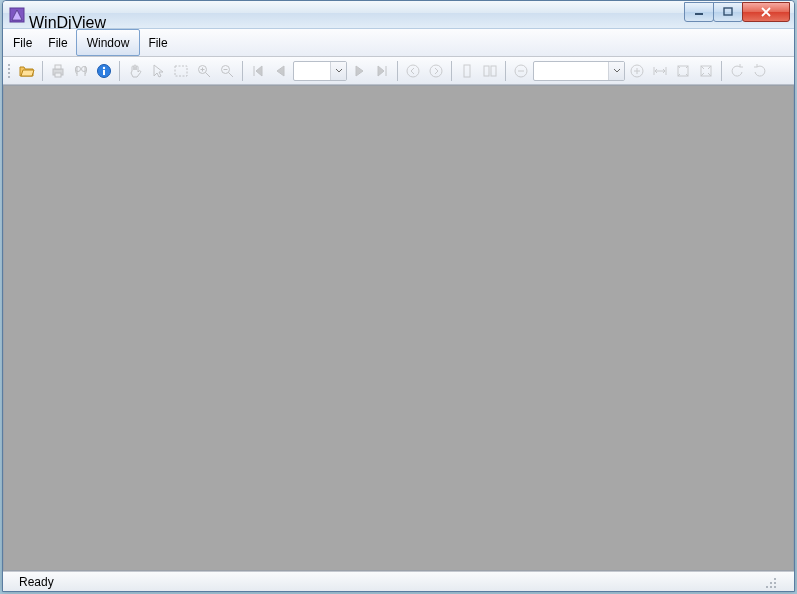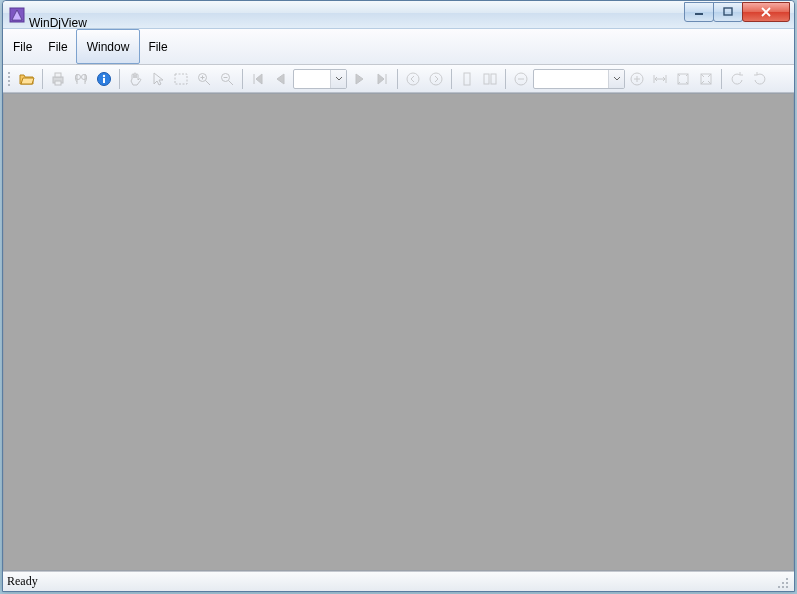--- a/index.html
+++ b/index.html
@@ -14,41 +14,41 @@
   }
 
   
   .titlebar {
     height: 28px; display: flex; align-items: center;
     background: linear-gradient(180deg, #f4f8fc 0%, #dde9f4 45%, #cfdff0 46%, #e2edf7 100%);
     border-bottom: 1px solid #b8cde2; border-radius: 4px 4px 0 0;
     padding-left: 6px;
   }
   .titlebar .app-icon { width: 16px; height: 16px; margin-right: 4px; flex-shrink: 0; }
-  .titlebar .title { color: #000; font-size: 12px; margin-top: 17px; }
+  .titlebar .title { color: #000; font-size: 16px; margin-top: 17px; }
   .titlebar .spacer { flex: 1; }
   .win-btns { display: flex; height: 20px; margin-right: 4px; margin-top: -6px; }
   .win-btn {
     width: 30px; height: 20px; border: 1px solid #6b8bb3;
     display: flex; align-items: center; justify-content: center;
     border-radius: 0 0 3px 3px; margin-left: -1px; cursor: default;
   }
   .win-btn.min, .win-btn.max {
     background: linear-gradient(180deg, #eaf2fb, #c9ddf2 48%, #b9d2ec 52%, #d7e6f5);
   }
   .win-btn.close {
     width: 48px;
     background: linear-gradient(180deg, #f6a8a0, #e56b59 48%, #d94230 52%, #e6705c);
     border-color: #963127;
   }
   .win-btn svg { display: block; }
 
   
   .menubar {
-    height: 36px; display: flex; align-items: stretch;
+    height: 28px; display: flex; align-items: stretch;
     background: linear-gradient(180deg, #fcfcfe, #e9eef6);
     border-bottom: 1px solid #c4c8cf; padding-left: 2px;
   }
   .menu-item {
     padding: 0 8px; display: flex; align-items: center; color: #000;
   }
   .menu-item.active {
     background: linear-gradient(180deg, #fdfdfe, #d8e3f3);
     border: 1px solid #7da2ce; border-radius: 2px; padding: 0 10px;
   }
@@ -82,21 +82,21 @@
   }
   .grip span { width: 2px; height: 2px; background: #9aa2ad; border-radius: 50%; margin-left: 1px; }
 
   
   .content { flex: 1; background: #a7a7a7; border: 1px solid #9aa0a8; margin: 0; }
 
   
   .statusbar {
     height: 20px; display: flex; align-items: center;
     background: linear-gradient(180deg, #fafbfc, #e6ebf1);
-    border-top: 1px solid #c4c8cf; padding: 0 4px; font-family: Liberation Serif, serif;
+    border-top: 1px solid #c4c8cf; padding: 0 16px;
   }
   .statusbar .status-text { flex: 1; color: #000; }
   .resize-grip { width: 14px; height: 14px; align-self: flex-end; margin-bottom: 1px; }
 </style>
 </head>
 <body>
 
 <div class="window">
 
   <div class="titlebar">

